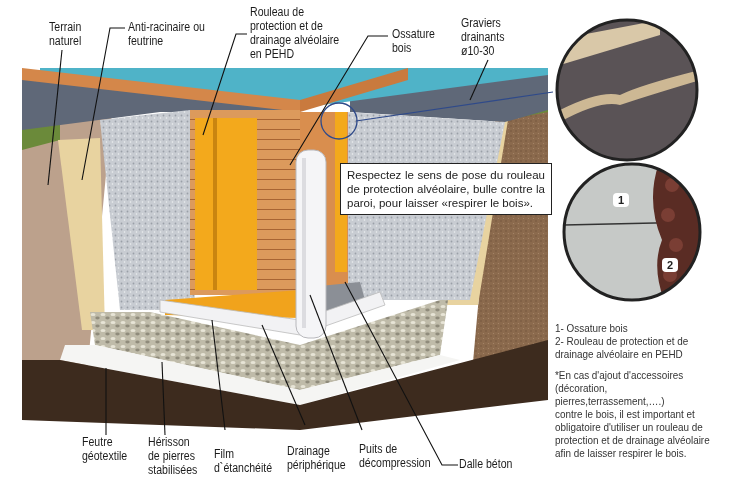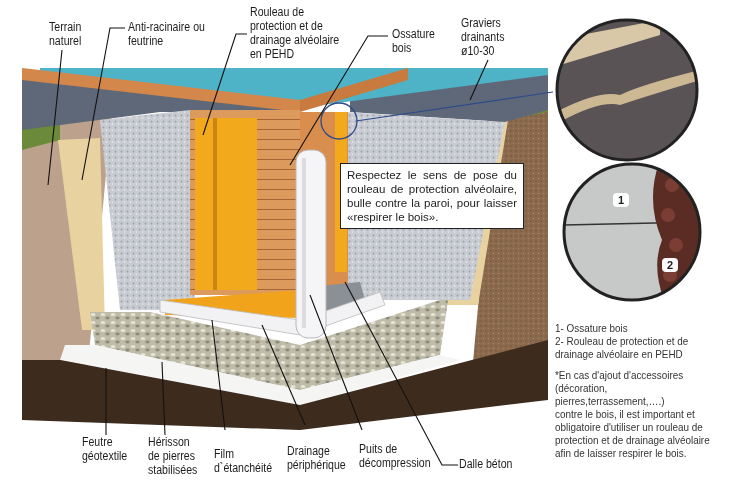--- a/index.html
+++ b/index.html
@@ -1,20 +1,20 @@
 <!DOCTYPE html>
 <html><head>
 <meta charset="utf-8">
 <style>
   html,body{margin:0;padding:0;background:#fff;}
   body{width:737px;height:487px;position:relative;overflow:hidden;font-family:"Liberation Sans",sans-serif;color:#222;}
   .lbl{position:absolute;font-size:12px;line-height:14px;color:#1c1c1c;font-family:"Liberation Sans",sans-serif;transform:scaleX(0.88);transform-origin:left top;}
   .lbl span{display:block;white-space:nowrap;}
   #scene{position:absolute;left:0;top:0;}
-  .note-box{position:absolute;left:340px;top:163px;width:184px;background:#fff;border:1.5px solid #222;padding:4px 6px;font-size:11.5px;line-height:14px;text-align:justify;text-align-last:left;color:#222;box-sizing:border-box;}
+  .note-box{position:absolute;left:340px;top:163px;width:212px;background:#fff;border:1.5px solid #222;padding:4px 6px;font-size:11.5px;line-height:14px;text-align:justify;text-align-last:left;color:#222;box-sizing:border-box;}
   .legend{position:absolute;left:555px;top:322px;width:180px;font-size:11px;line-height:13px;color:#333;transform:scaleX(0.9);transform-origin:left top;}
   .legend .gap{height:8px;}
   .badge{position:absolute;background:#fff;border-radius:4px;font-size:11px;font-weight:bold;width:16px;height:14px;line-height:14px;text-align:center;color:#222;}
 </style>
 </head>
 <body>
 
 <svg id="scene" width="737" height="487" viewBox="0 0 737 487">
   <defs>
     <pattern id="grav" width="6" height="6" patternUnits="userSpaceOnUse">

